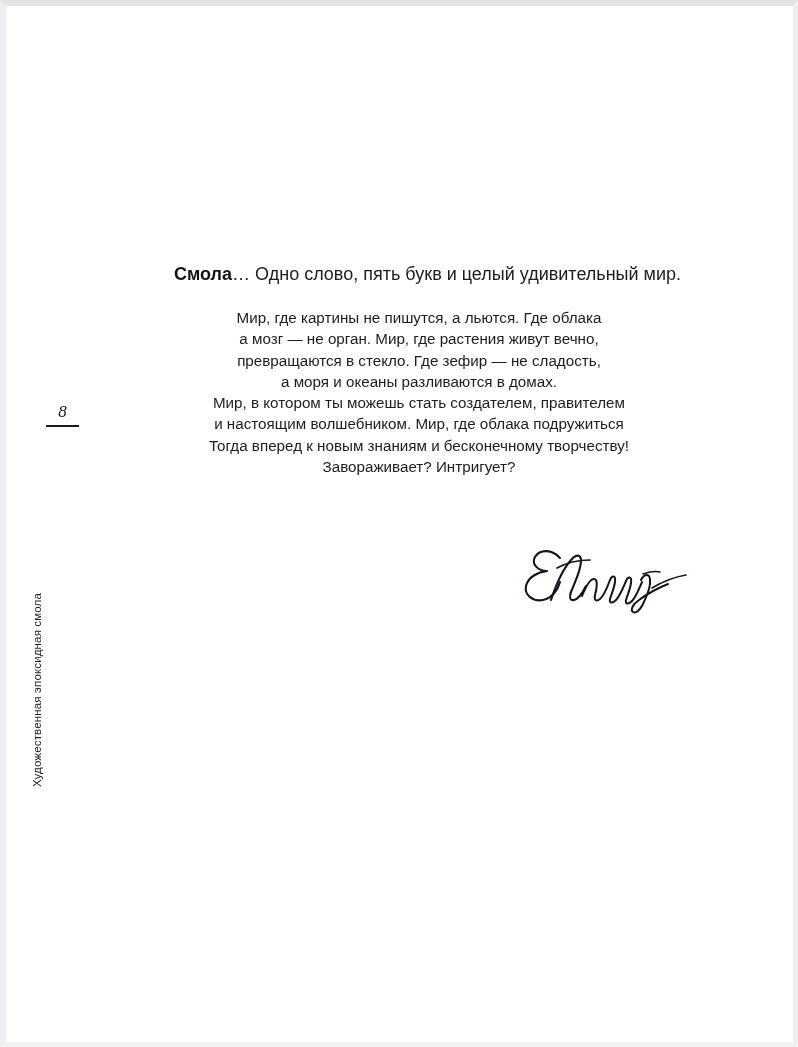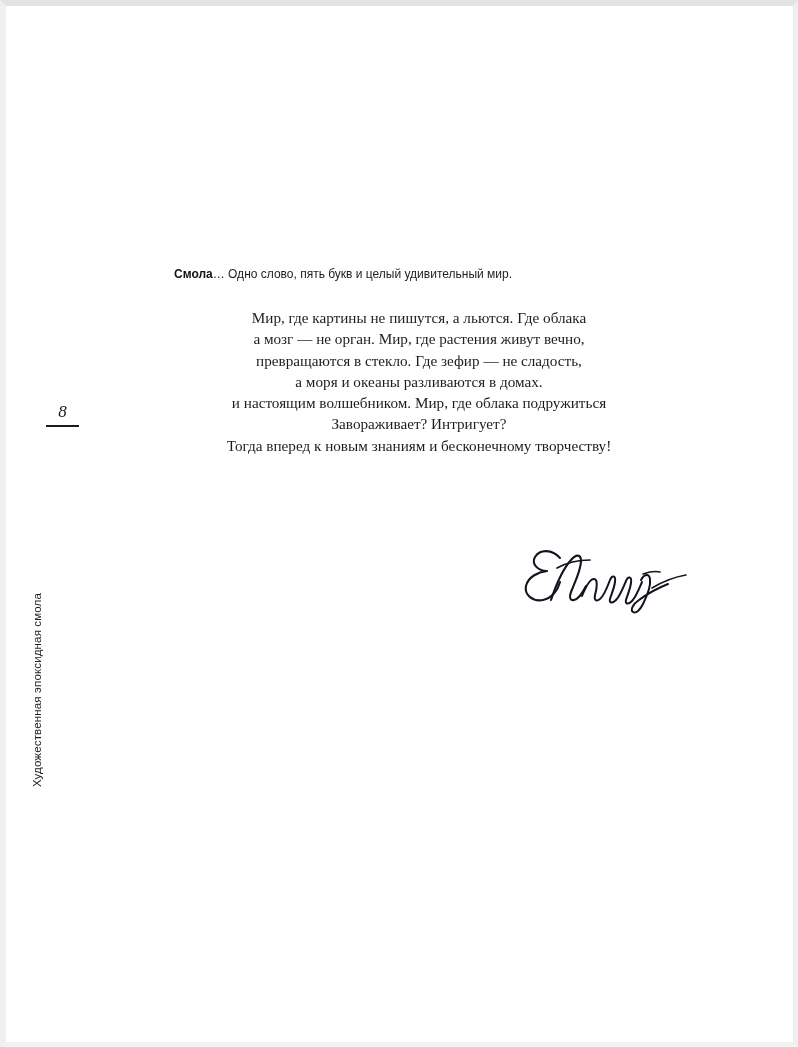--- a/index.html
+++ b/index.html
@@ -79,21 +79,21 @@
   
 
   .text-column {
     position: absolute;
     left: 168px;
     top: 258px;
     width: 490px;
   }
 
   .lede {
-    font-size: 12px;
+    font-size: 18px;
     line-height: 21px;
     color: #1d1d1d;
     margin: 0 0 22px 0;
     text-align: left;
     white-space: nowrap;
   }
 
   .lede b {
     font-weight: bold;
     color: #121212;
@@ -103,21 +103,20 @@
     margin: 0;
     text-align: center;
     font-size: 15.2px;
     line-height: 21.3px;
     color: #1d1d1d;
   }
 
   .verse .line {
     display: block;
     white-space: nowrap;
-    font-family: Liberation Serif, serif;
   }
 
   
 
   .signature {
     position: absolute;
     left: 496px;
     top: 524px;
     width: 190px;
     height: 92px;
@@ -146,23 +145,24 @@
 
     <p class="lede">
       <b>Смола</b><span>… Одно слово, пять букв и целый удивительный мир.</span>
     </p>
 
     <p class="verse">
       <span class="line">Мир, где картины не пишутся, а льются. Где облака</span>
       <span class="line">а мозг — не орган. Мир, где растения живут вечно,</span>
       <span class="line">превращаются в стекло. Где зефир — не сладость,</span>
       <span class="line">а моря и океаны разливаются в домах.</span>
+      <span class="line">Мир, в котором ты можешь стать создателем, правителем</span>
       <span class="line">и настоящим волшебником. Мир, где облака подружиться</span>
+      <span class="line">Тогда вперед к новым знаниям и бесконечному творчеству!</span>
       <span class="line">Завораживает? Интригует?</span>
-      <span class="line">Тогда вперед к новым знаниям и бесконечному творчеству!</span>
     </p>
 
   </div>
 
   <div class="signature">
     <svg viewBox="0 0 190 92" xmlns="http://www.w3.org/2000/svg" aria-hidden="true">
       <g fill="none" stroke="#12141f" stroke-linecap="round" stroke-linejoin="round">
 
         <path d="M58 28 C50 19, 38 19, 33 27 C29 34, 36 41, 45 41 C36 42, 26 47, 24 56
                  C22 65, 31 72, 41 70 C50 68, 56 60, 58 52" stroke-width="2.1"></path>

